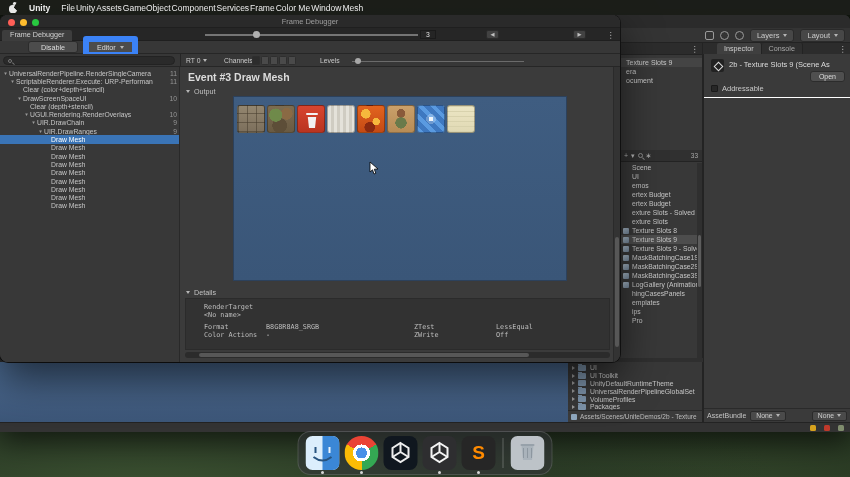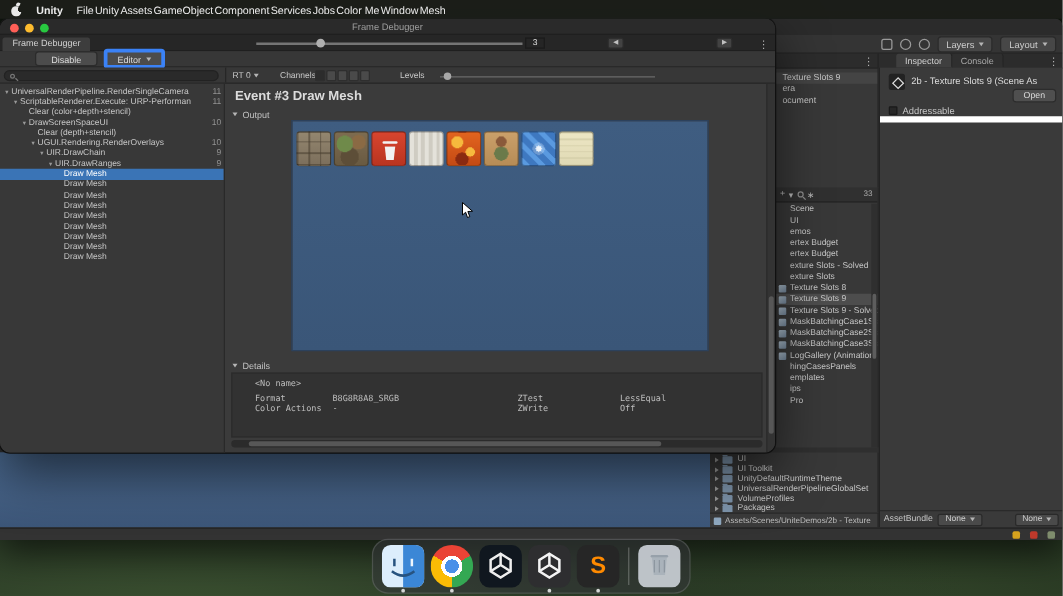--- a/index.html
+++ b/index.html
@@ -81,21 +81,21 @@
   .f-row { display:flex; align-items:center; height:7.8px; font-size:6.8px; color:#c6c6c6; padding-left:4px; gap:2px; white-space:nowrap; overflow:hidden; }
   .fold { width:8px; height:6px; background:#7e95ac; border-radius:1px; position:relative; flex-shrink:0; margin-left:1px; margin-right:2px; }
   .fold::before { content:""; position:absolute; top:-2px; left:0; width:4px; height:2px; background:#7e95ac; border-radius:1px 1px 0 0; }
 
   .uw-status { position:absolute; left:568px; top:395px; width:135px; height:12px; background:#3b3b3b; border-top:1px solid #2a2a2a; border-right:1px solid #232323; display:flex; align-items:center; gap:3px; padding-left:3px; font-size:6.5px; color:#bdbdbd; white-space:nowrap; overflow:hidden; }
   .crumb-icon { width:6px; height:6px; background:#8fa8bf; border-radius:1px; flex-shrink:0; }
 
   .uw-scene { position:absolute; left:0; top:347px; width:568px; height:60px; background:linear-gradient(180deg,#4a698f 0%, #42608427 60%, #3c5678 100%), #445f83; }
 
   .uw-insp { position:absolute; left:703px; top:39px; right:0; bottom:10px; background:#3a3a3a; border-left:1px solid #232323; }
-  .insp-head { position:absolute; left:0; right:0; top:0; height:44px; border-bottom:5px solid #ffffff; }
+  .insp-head { position:absolute; left:0; right:0; top:0; height:44px; border-bottom:1px solid #ffffff; }
   .insp-cube { position:absolute; left:7px; top:5px; width:13px; height:13px; background:#222; border-radius:2px; }
   .insp-cube::before { content:""; position:absolute; left:3.5px; top:3.5px; width:5px; height:5px; border:1.5px solid #ddd; transform:rotate(45deg); }
   .insp-title { position:absolute; left:25px; right:4px; top:6px; font-size:7.5px; color:#dcdcdc; white-space:nowrap; overflow:hidden; }
   .insp-open { position:absolute; right:5px; top:17px; background:#4f4f4f; border:1px solid #2c2c2c; border-radius:3px; font-size:7px; color:#ddd; padding:1px 8px; }
   .insp-addr { position:absolute; left:7px; top:30px; display:flex; align-items:center; gap:4px; }
   .checkbox { width:7px; height:7px; background:#272727; border:1px solid #191919; border-radius:1px; }
   .insp-addr-label { font-size:7.5px; color:#c8c8c8; }
   .insp-assetlabels { position:absolute; left:0; right:0; top:314px; height:13px; background:#424242; border-top:1px solid #2a2a2a; border-bottom:1px solid #2a2a2a; font-size:7.5px; color:#cfcfcf; line-height:12px; padding-left:6px; }
   .insp-ab { position:absolute; left:0; right:0; bottom:0; height:14px; border-top:1px solid #2a2a2a; display:flex; align-items:center; gap:4px; padding:0 3px; }
   .insp-ab-label { font-size:7px; color:#c4c4c4; }
@@ -116,21 +116,21 @@
   .fd-tabbar { position:absolute; top:13px; left:0; right:0; height:13px; background:#262626; border-bottom:1px solid #1f1f1f; }
   .fd-tab { position:absolute; left:2px; top:2px; height:11px; line-height:10px; padding:0 8px; background:#3d3d3d; color:#d2d2d2; font-size:7.2px; border-radius:2px 2px 0 0; }
   .fd-slider { position:absolute; left:205px; top:6px; width:213px; height:1.5px; background:#757575; }
   .fd-handle { position:absolute; left:253px; top:3px; width:7px; height:7px; border-radius:50%; background:#b0b0b0; }
   .fd-num { position:absolute; left:420px; top:2px; width:16px; height:8.5px; background:#252525; border:1px solid #1b1b1b; color:#e0e0e0; font-size:6.8px; text-align:center; line-height:7.5px; }
   .fd-step { position:absolute; top:2px; width:13px; height:8.5px; background:#424242; border:1px solid #2b2b2b; border-radius:2px; color:#c0c0c0; font-size:5.2px; text-align:center; line-height:7.5px; }
   .fd-prev { left:486px; } .fd-next { left:573px; }
   .fd-kebab { position:absolute; right:5px; top:1px; font-size:8.5px; color:#b5b5b5; line-height:12px; }
   .fd-toolbar { position:absolute; top:26px; left:0; right:0; height:13px; background:#373737; border-bottom:1px solid #262626; display:flex; align-items:center; gap:5px; padding-left:28px; }
   .fd-btn { background:#4c4c4c; border:1px solid #2b2b2b; border-radius:3px; font-size:7.2px; color:#ddd; padding:0.5px 12px; }
-  .fd-dd { display:flex; align-items:center; gap:4px; background:#4c4c4c; border:3px solid #3b82f6; border-radius:3px; font-size:7.2px; color:#ddd; padding:0.5px 8px; }
+  .fd-dd { display:flex; align-items:center; gap:4px; background:#4c4c4c; border:6px solid #3b82f6; border-radius:3px; font-size:7.2px; color:#ddd; padding:0.5px 8px; }
   .fd-subbar { position:absolute; top:39px; left:0; right:0; height:13px; background:#373737; border-bottom:1px solid #262626; }
   .fd-search { position:absolute; left:3px; top:2px; width:172px; height:9px; background:#2a2a2a; border:1px solid #222; border-radius:5px; }
   .fd-mag { position:absolute; left:4px; top:1.5px; width:4px; height:4px; border:1px solid #777; border-radius:50%; }
   .fd-mag::after { content:""; position:absolute; left:3px; top:3px; width:2.5px; height:1px; background:#777; transform:rotate(45deg); }
   .fd-subdiv { position:absolute; left:180px; top:0; bottom:0; width:1px; background:#262626; }
   .fd-rt { position:absolute; left:186px; top:3px; display:flex; align-items:center; gap:3px; font-size:6.8px; color:#c9c9c9; }
   .fd-chlbl { position:absolute; left:224px; top:3px; font-size:6.8px; color:#c9c9c9; }
   .fd-channels { position:absolute; left:252px; top:2px; display:flex; gap:1px; }
   .ch-btn { height:8.5px; line-height:7.5px; padding:0 3px; font-size:6.2px; background:#4a4a4a; color:#ddd; border:1px solid #2e2e2e; border-radius:1.5px; }
   .ch-btn.selected { background:#2c2c2c; color:#fff; }
@@ -574,20 +574,21 @@
           <path d="M1 1 L1 11 L3.5 8.8 L5 13 L6.8 12.3 L5.3 8.2 L9 8 Z" fill="#ffffff" stroke="#000000" stroke-width="0.8"></path>
         </svg>
       </div>
 
       <div class="fold-head fd-details-head">
         <span class="cdown"></span>
         <span>Details</span>
       </div>
 
       <div class="fd-details">
+        <div>RenderTarget</div>
         <div>&lt;No name&gt;</div>
         <div class="d-rows">
 
             <div class="d-row">
               <span class="d-l1">Format</span>
               <span class="d-v1">B8G8R8A8_SRGB</span>
               <span class="d-l2">ZTest</span>
               <span class="d-v2">LessEqual</span>
             </div>
             <div class="d-row">
@@ -613,21 +614,21 @@
     <span class="apple"></span>
     <span class="mb-app">Unity</span>
     <span class="mb-items">
 
     <span class="mb-item">File</span>
         <span class="mb-item">Unity</span>
         <span class="mb-item">Assets</span>
         <span class="mb-item">GameObject</span>
         <span class="mb-item">Component</span>
         <span class="mb-item">Services</span>
-        <span class="mb-item">Jobs</span>
+        <span class="mb-item">Frame</span>
         <span class="mb-item">Color Me</span>
         <span class="mb-item">Window</span>
         <span class="mb-item">Mesh</span>
       </span>
   </div>
 
   <div class="dock">
     <div class="dk running">
       <svg width="34" height="34" viewBox="0 0 34 34">
         <rect width="34" height="34" rx="7" fill="#dceefc"></rect>

